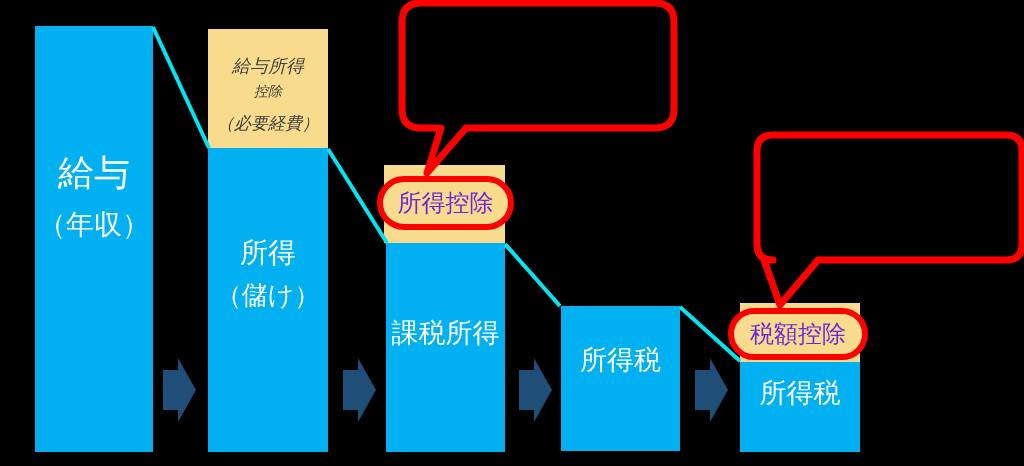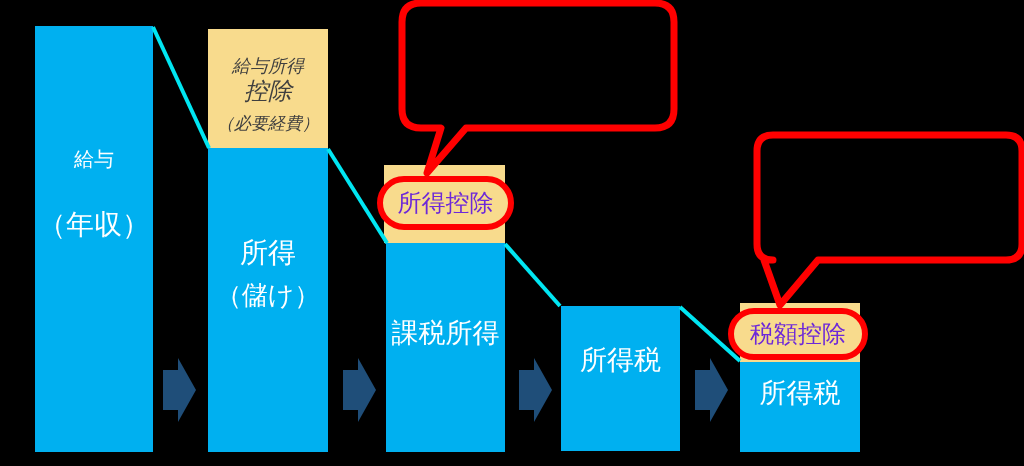--- a/index.html
+++ b/index.html
@@ -16,27 +16,27 @@
   .tan  { background: #F8DB8D; font-style: italic; }
   .bar span {
     position: absolute; left: 0; right: 0;
     text-align: center; white-space: nowrap;
   }
   .white-label { color: #FFFFFF; }
   .dark-label  { color: #3F3F3F; }
 
   
   .bar1 { left: 35px; top: 26px; width: 118px; height: 426px; }
-  .bar1 .l1 { top: 116px; font-size: 20px; line-height: 34px; }
+  .bar1 .l1 { top: 130px; font-size: 36px; line-height: 34px; }
   .bar1 .l2 { top: 182px; font-size: 28px; line-height: 34px; font-family: Liberation Serif, serif; }
 
   
   .bar2-ded { left: 208px; top: 29px; width: 120px; height: 119px; }
   .bar2-ded .l1 { top: 26px; font-size: 18px; line-height: 22px; }
-  .bar2-ded .l2 { top: 51px; font-size: 24px; line-height: 22px; }
+  .bar2-ded .l2 { top: 51px; font-size: 14px; line-height: 22px; }
   .bar2-ded .l3 { top: 83px; font-size: 17px; line-height: 22px; }
   .bar2 { left: 208px; top: 148px; width: 120px; height: 304px; }
   .bar2 .l1 { top: 89px;  font-size: 28px; line-height: 32px; }
   .bar2 .l2 { top: 131px; font-size: 26px; line-height: 32px; }
 
   
   .bar3-ded { left: 384px; top: 165px; width: 121px; height: 78px; }
   .bar3 { left: 386px; top: 243px; width: 119px; height: 209px; }
   .bar3 .l1 { top: 75px; font-size: 27px; line-height: 30px; }
 

